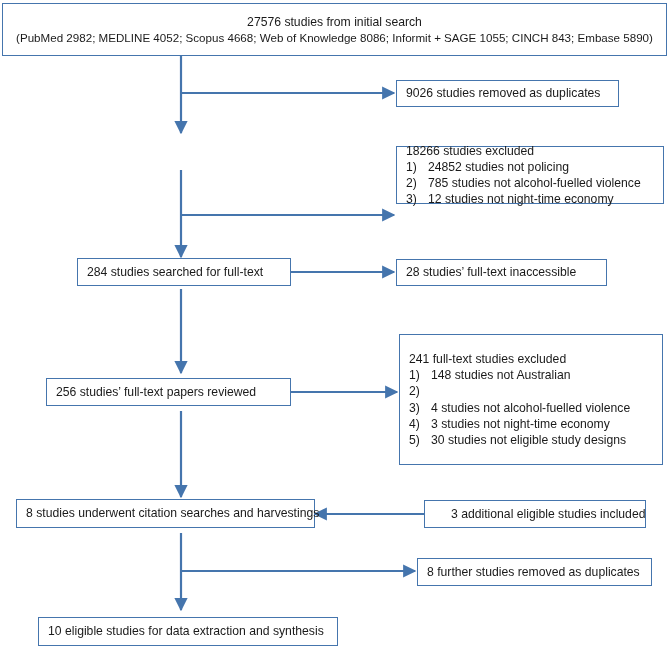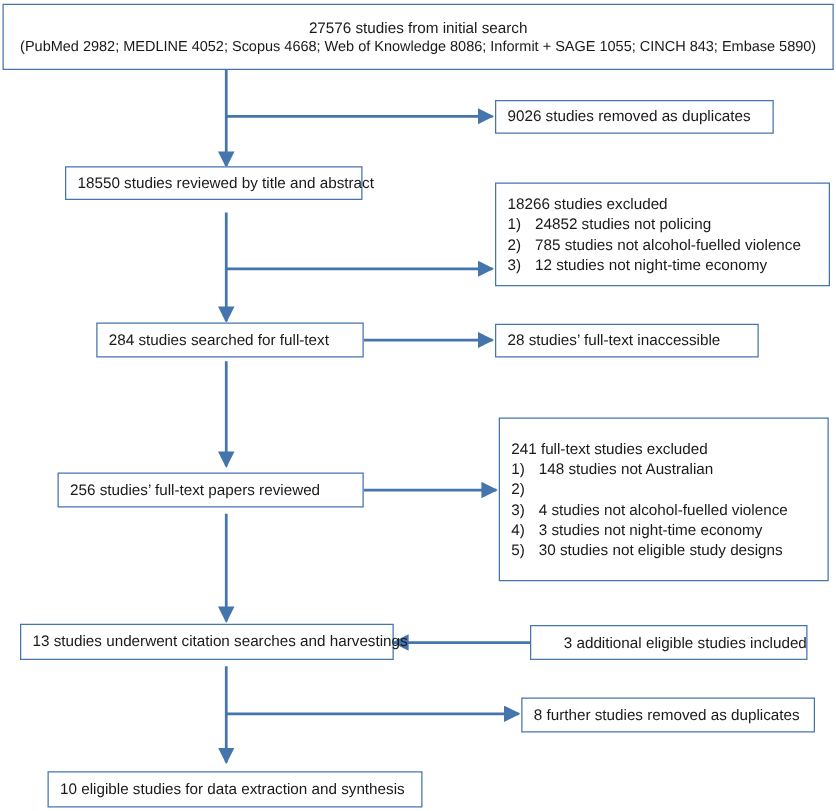--- a/index.html
+++ b/index.html
@@ -109,25 +109,22 @@
 
   <div class="node centered" style="left:2px; top:3px; width:665px; height:53px;">
     <span class="node-line">27576 studies from initial search</span>
     <span class="node-line" style="font-size:11.6px;">(PubMed 2982; MEDLINE 4052; Scopus 4668; Web of Knowledge 8086; Informit + SAGE 1055; CINCH 843; Embase 5890)</span>
   </div>
 
   <div class="node lefty" style="left:396px; top:80px; width:223px; height:27px;">
     <span class="node-line head-line">9026 studies removed as duplicates</span>
   </div>
 
-  <div class="node lefty" style="left:52px; top:133px; width:238px; height:27px;">
-    <span class="node-line head-line">18550 studies reviewed by title and abstract</span>
-  </div>
 
-  <div class="node lefty" style="left:396px; top:146px; width:268px; height:83px;">
+  <div class="node lefty" style="left:396px; top:146px; width:268px; height:58px;">
     <span class="node-line head-line">18266 studies excluded</span>
     <div class="list-row">
       <span class="list-num">1)</span>
       <span class="list-txt">24852 studies not policing</span>
     </div>
     <div class="list-row">
       <span class="list-num">2)</span>
       <span class="list-txt">785 studies not alcohol-fuelled violence</span>
     </div>
     <div class="list-row">
@@ -165,21 +162,21 @@
       <span class="list-num">5)</span>
       <span class="list-txt">30 studies not eligible study designs</span>
     </div>
   </div>
 
   <div class="node lefty" style="left:46px; top:378px; width:245px; height:28px;">
     <span class="node-line head-line">256 studies’ full-text papers reviewed</span>
   </div>
 
   <div class="node lefty" style="left:16px; top:499px; width:299px; height:29px;">
-    <span class="node-line head-line">13 studies underwent citation searches and harvestings</span>
+    <span class="node-line head-line">8 studies underwent citation searches and harvestings</span>
   </div>
 
   <div class="node lefty" style="left:424px; top:500px; width:222px; height:28px;padding-left:17px;">
     <span class="node-line head-line">3 additional eligible studies included</span>
   </div>
 
   <div class="node lefty" style="left:417px; top:558px; width:235px; height:28px;">
     <span class="node-line head-line">8 further studies removed as duplicates</span>
   </div>
 

